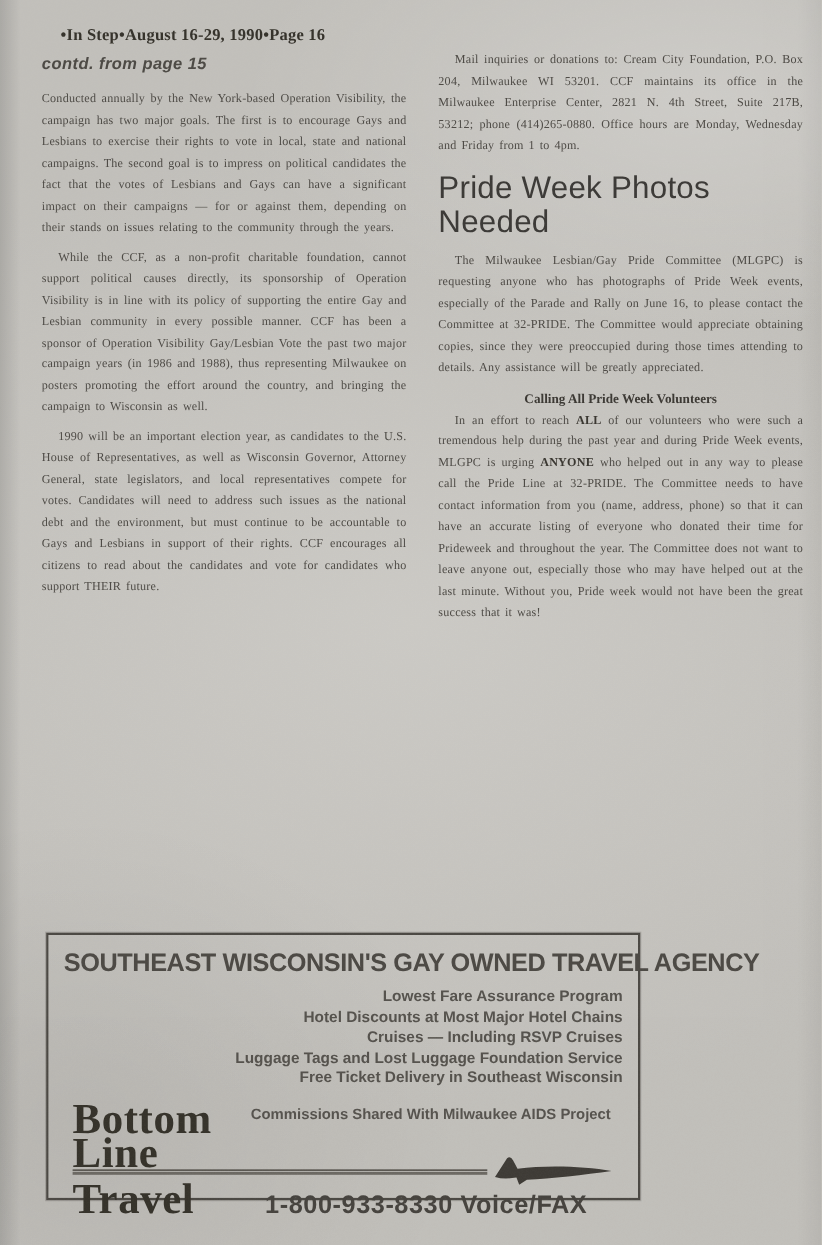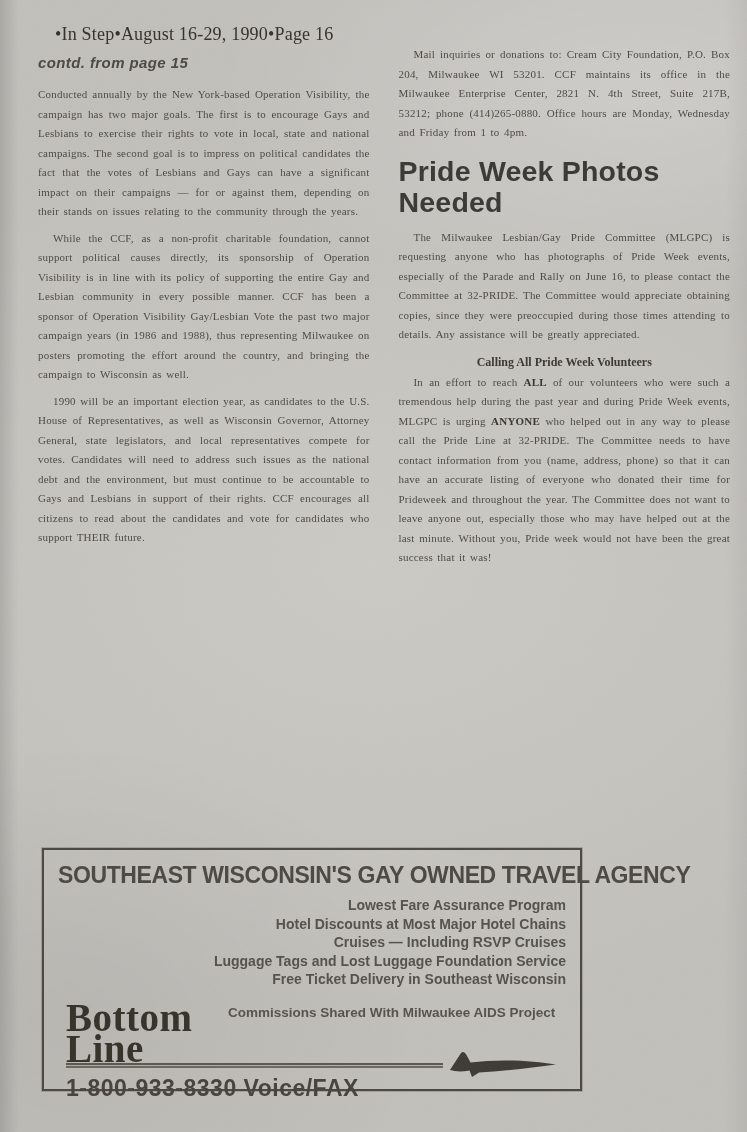--- a/index.html
+++ b/index.html
@@ -24,40 +24,40 @@
   .noise{
     position:absolute;inset:0;z-index:50;pointer-events:none;opacity:.55;
   }
   .content{
     position:absolute;top:24px;left:38px;right:17px;z-index:10;
   }
   .columns{display:flex;gap:29px;}
   .col{width:333px;}
   .masthead{
     font-family:"Liberation Serif", serif;
-    font-weight:normal;font-size:18px;color:#333029;
+    font-weight:bold;font-size:15px;color:#333029;
     padding-left:17px;letter-spacing:.2px;margin-bottom:9px;
   }
   .contd{
     font-family:"Liberation Sans", sans-serif;
     font-weight:bold;font-style:italic;font-size:15px;color:#4b4843;
     letter-spacing:.4px;margin-bottom:14px;
   }
   p.body{
     margin:0 0 7px 0;
     font-size:11px;line-height:19.5px;
     text-align:justify;color:#4c4944;
     letter-spacing:.2px;word-spacing:1.5px;
   }
   p.body.indent{text-indent:15px;}
   .first-right{margin-top:21px !important;}
   p.body b{color:#38352f;}
   .headline{
     font-family:"Liberation Sans", sans-serif;
-    font-weight:bold;font-size:28.5px;line-height:31px;
+    font-weight:normal;font-size:28.5px;line-height:31px;
     color:#3a3835;margin:13px 0 10px 0;letter-spacing:.2px;
   }
   .subhead{
     font-family:"Liberation Serif", serif;
     font-weight:bold;font-size:12px;color:#3a3732;
     text-align:center;margin:10px 0 3px 0;
   }
   .ad-box{
     position:absolute;top:848px;left:42px;z-index:10;
     width:540px;height:243px;box-sizing:border-box;
@@ -139,20 +139,23 @@
       <span class="logo-word">Bottom</span>
       <div class="commission">Commissions Shared With Milwaukee AIDS Project</div>
       <span class="logo-word">Line</span>
       <div class="rule-row">
         <div class="rule"></div>
         <svg class="plane" width="112" height="30" viewBox="0 0 112 30" aria-hidden="true">
           <path d="M4 22 L15 5 Q18 2.5 20.5 7 L24.5 14.5 C50 11 85 12 110 16.5 C85 20 55 23.5 33 24.5 L26 29 L23.5 22.5 Q12 24.5 4 22 Z" fill="#3d3a35"></path>
         </svg>
       </div>
       <div class="bottom-row">
+        <span class="travel-cell">
+          <span class="logo-word">Travel</span>
+        </span>
         <span class="phone">1-800-933-8330 Voice/FAX</span>
       </div>
     </div>
   </div>
 
   <svg class="noise" width="747" height="1132" aria-hidden="true">
     <filter id="grain">
       <feTurbulence type="fractalNoise" baseFrequency="0.8" numOctaves="2" stitchTiles="stitch"></feTurbulence>
       <feColorMatrix type="matrix" values="0 0 0 0 0.45  0 0 0 0 0.44  0 0 0 0 0.42  0 0 0 0.10 0"></feColorMatrix>
     </filter>

